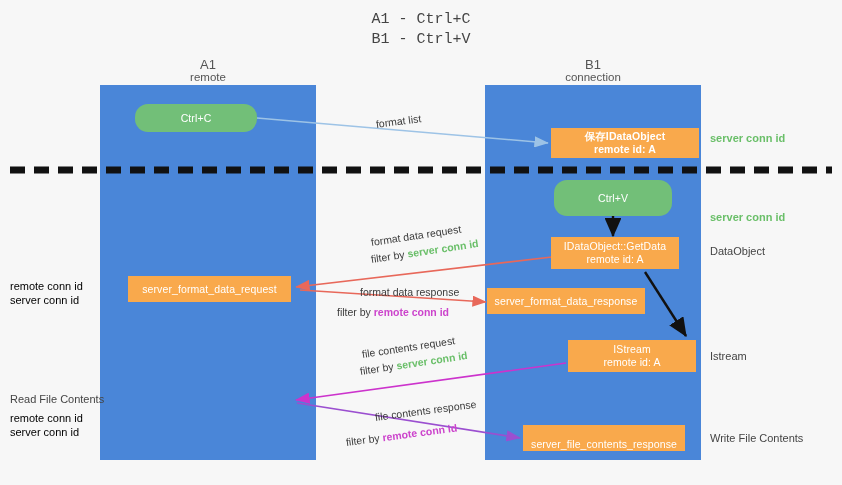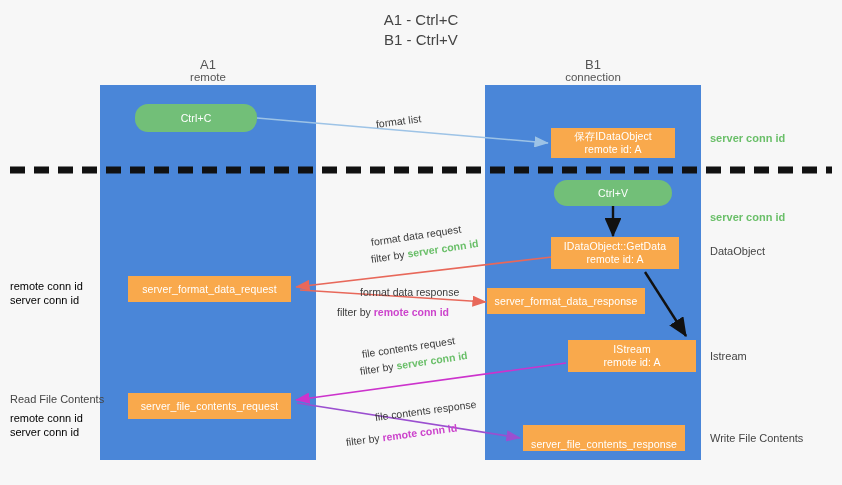--- a/index.html
+++ b/index.html
@@ -10,21 +10,21 @@
     overflow:hidden;
     position:relative;
   }
   #stage{position:absolute;left:0;top:0;width:842px;height:485px;}
 
   .svg-layer{position:absolute;left:0;top:0;width:842px;height:485px;pointer-events:none;}
 
   
   .title{
     position:absolute;left:0;top:10px;width:842px;
-    text-align:center;color:#444;font-size:15px;line-height:20px;
+    text-align:center;color:#444;font-size:15px;line-height:20px;font-family:Liberation Mono, monospace;
   }
 
   
   .lane-head{
     position:absolute;text-align:center;color:#555;font-size:11.5px;line-height:13px;
   }
   .lane-head .big{font-size:13px;}
 
   
   .lane{position:absolute;background:#4a86d8;}
@@ -122,30 +122,27 @@
   </svg>
 
   <div class="node green" style="left:135px;top:104px;width:122px;height:28px;">
     <div>Ctrl+C</div>
   </div>
 
   <div class="node orange" style="left:128px;top:276px;width:163px;height:26px;">
     <div>server_format_data_request</div>
   </div>
 
-  <div class="node orange" style="left:128px;top:393px;width:163px;height:26px;">
-    <div>server_file_contents_request</div>
-  </div>
-
-  <div class="node orange" style="left:551px;top:128px;width:124px;height:30px;">
+
+  <div class="node orange" style="left:551px;top:128px;width:148px;height:30px;font-weight:bold;">
     <div>保存IDataObject</div>
     <div>remote id: A</div>
   </div>
 
-  <div class="node green" style="left:554px;top:180px;width:118px;height:26px;">
+  <div class="node green" style="left:554px;top:180px;width:118px;height:36px;">
     <div>Ctrl+V</div>
   </div>
 
   <div class="node orange" style="left:551px;top:237px;width:128px;height:32px;">
     <div>IDataObject::GetData</div>
     <div>remote id: A</div>
   </div>
 
   <div class="node orange" style="left:487px;top:288px;width:158px;height:26px;">
     <div>server_format_data_response</div>

